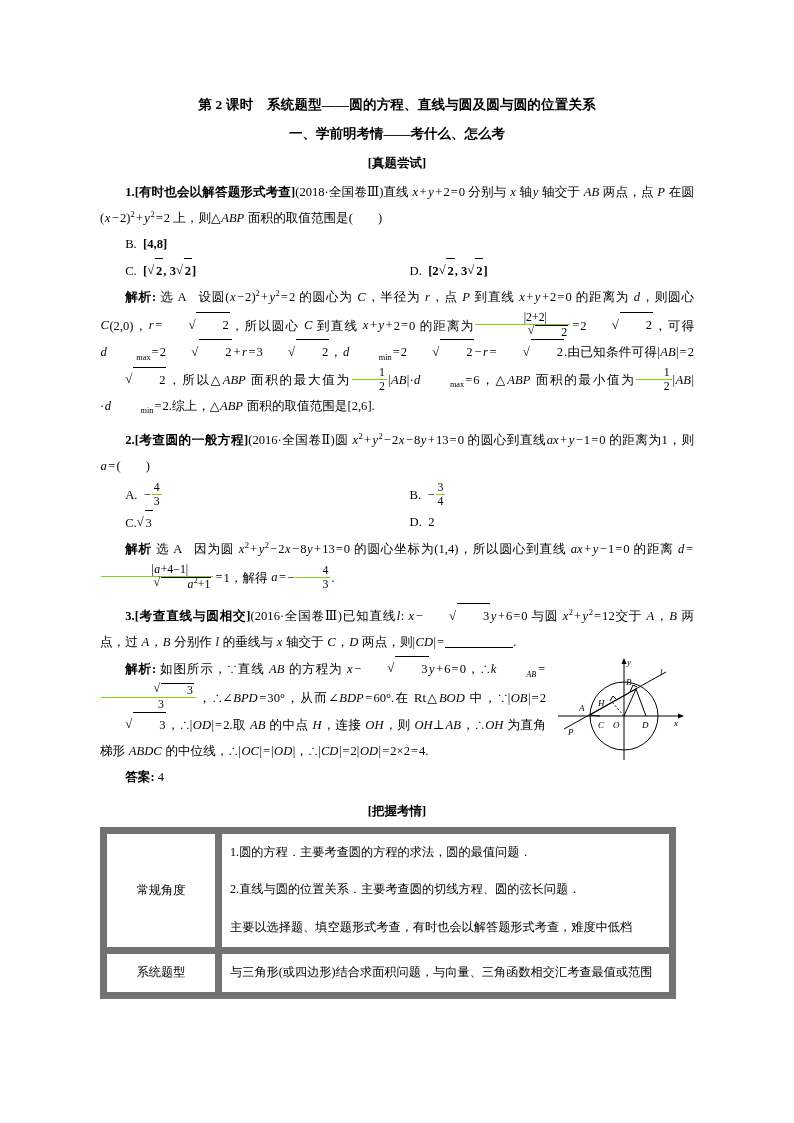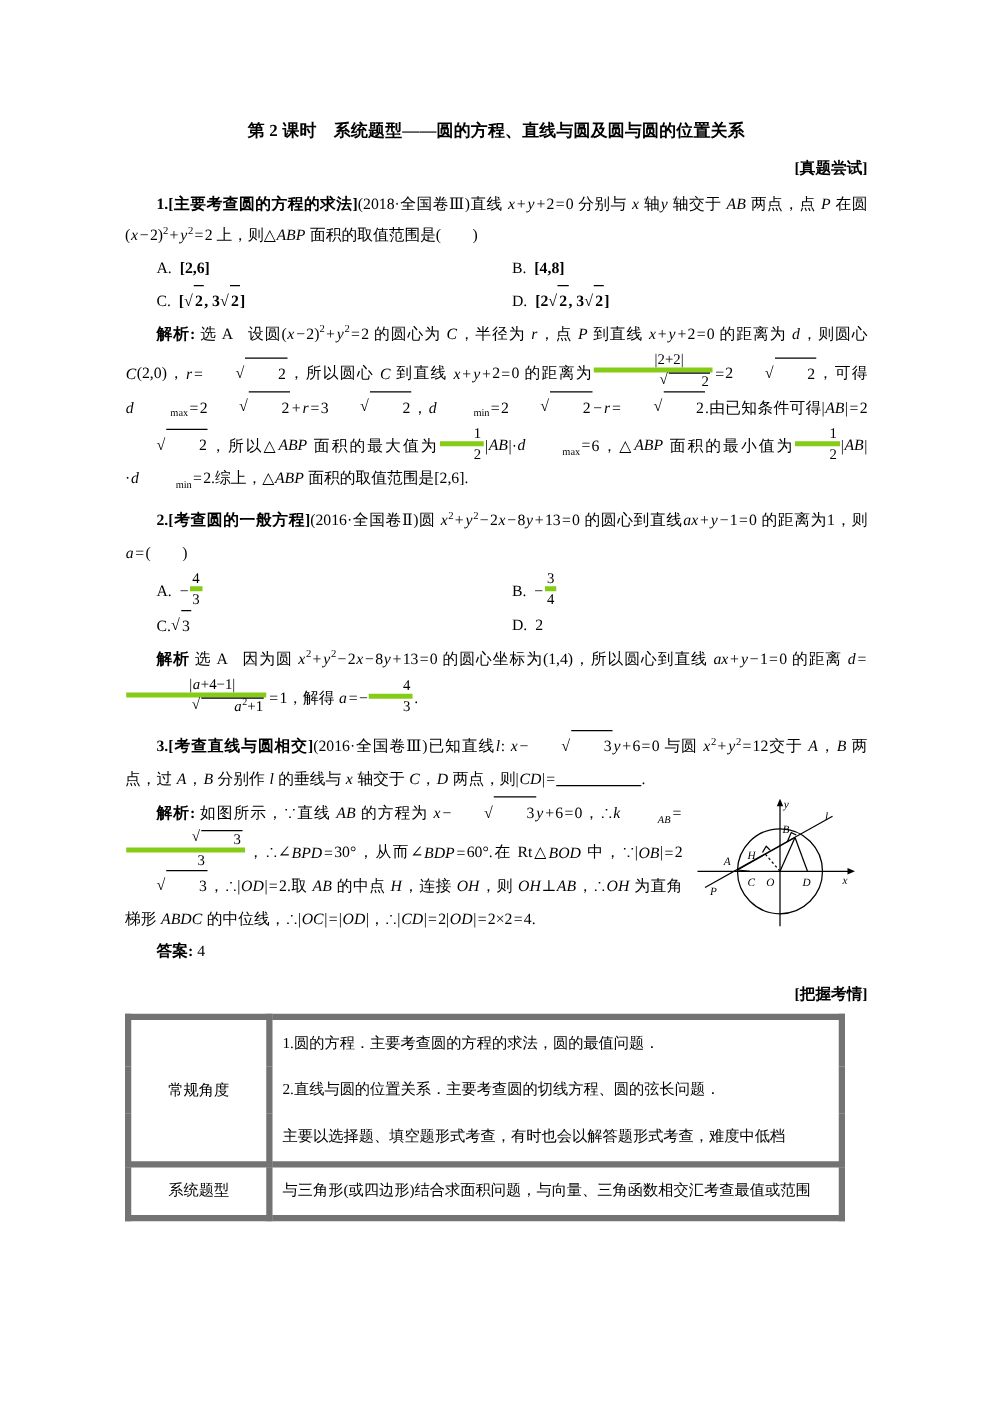--- a/index.html
+++ b/index.html
@@ -39,21 +39,21 @@
     line-height: 1.3;
   }
   .subtitle-line {
     text-align: center;
     font-weight: bold;
     font-size: 13.5px;
     margin: 0 0 13px 0;
     line-height: 1.3;
   }
   .section-tag {
-    text-align: right;
+    text-align: center;
     font-weight: bold;
     font-size: 12.5px;
     margin: 12px 0 8px 0;
   }
   .section-tag.second {
     margin-top: 12px;
     margin-bottom: 7px;
   }
 
   
@@ -92,21 +92,21 @@
 
   
   .frac {
     display: inline-block;
     vertical-align: -0.52em;
     text-align: center;
     font-size: 0.94em;
     line-height: 1.08;
     margin: 0 1px;
   }
-  .frac > .num { display: block; padding: 0 2px; border-bottom: 4px solid #84cc16; }
+  .frac > .num { display: block; padding: 0 2px; border-bottom: 1px solid #84cc16; }
   .frac > .den { display: block; padding: 0 2px; }
 
   
   .choices {
     display: flex;
     font-size: 12.6px;
     line-height: 2.06;
     padding-left: 2em;
   }
   .choices > .ch { width: 50%; }
@@ -129,21 +129,21 @@
   .fig-wrap svg { display: block; }
 
   
   .tbl {
     border-collapse: collapse;
     width: 576px;
     margin: 0;
     table-layout: fixed;
   }
   .tbl td {
-    border: 5px solid #737373;
+    border: 7px solid #737373;
     font-size: 12.2px;
     padding: 7px 8px;
     vertical-align: middle;
   }
   .tbl td.label {
     width: 92px;
     text-align: center;
     font-weight: normal;
     white-space: nowrap;
   }
@@ -151,35 +151,32 @@
   .tbl td.nb-top { border-top: none; }
   .tbl td.nb-bot { border-bottom: none; }
 </style>
 </head>
 <body>
 
 <div class="page">
  <div class="content">
 
   <div class="title-line">第 2 课时　系统题型——圆的方程、直线与圆及圆与圆的位置关系</div>
+  <div class="subtitle-line">一、学前明考情——考什么、怎么考</div>
 
   <div class="section-tag">[真题尝试]</div>
 
   <div class="para indent">
-    <span class="bold">1.</span><span class="bold">[主要考查圆的方程的求法]</span><span>(2018·全国卷Ⅲ)</span><span>直线</span>
+    <span class="bold">1.</span><span class="bold">[有时也会以解答题形式考查]</span><span>(2018·全国卷Ⅲ)</span><span>直线</span>
     <span class="mi">x</span><span class="op">+</span><span class="mi">y</span><span class="op">+</span><span class="mn">2</span><span class="op">=</span><span class="mn">0</span>
     <span>分别与</span>
     <span class="mi">x</span> 轴<span class="mi">y</span> 轴交于 <span class="mi">AB</span> 两点，点 <span class="mi">P</span> 在圆(<span class="mi">x</span><span class="op">−</span><span class="mn">2</span>)<sup class="exp">2</sup><span class="op">+</span><span class="mi">y</span><sup class="exp">2</sup><span class="op">=</span><span class="mn">2</span> 上，则△<span class="mi">ABP</span> 面积的取值范围是(　　)
   </div>
 
   <div class="choices">
-    <span class="ch">
-      <span>A.</span>
-      <span class="bold">&nbsp;[2,6]</span>
-    </span>
     <span class="ch">
       <span>B.</span>
       <span class="bold">&nbsp;[4,8]</span>
     </span>
   </div>
   <div class="choices">
     <span class="ch">
       <span>C.</span>
       <span class="bold">&nbsp;[<span class="sqrt"><span class="rad">2</span></span>, 3<span class="sqrt"><span class="rad">2</span></span>]</span>
     </span>

